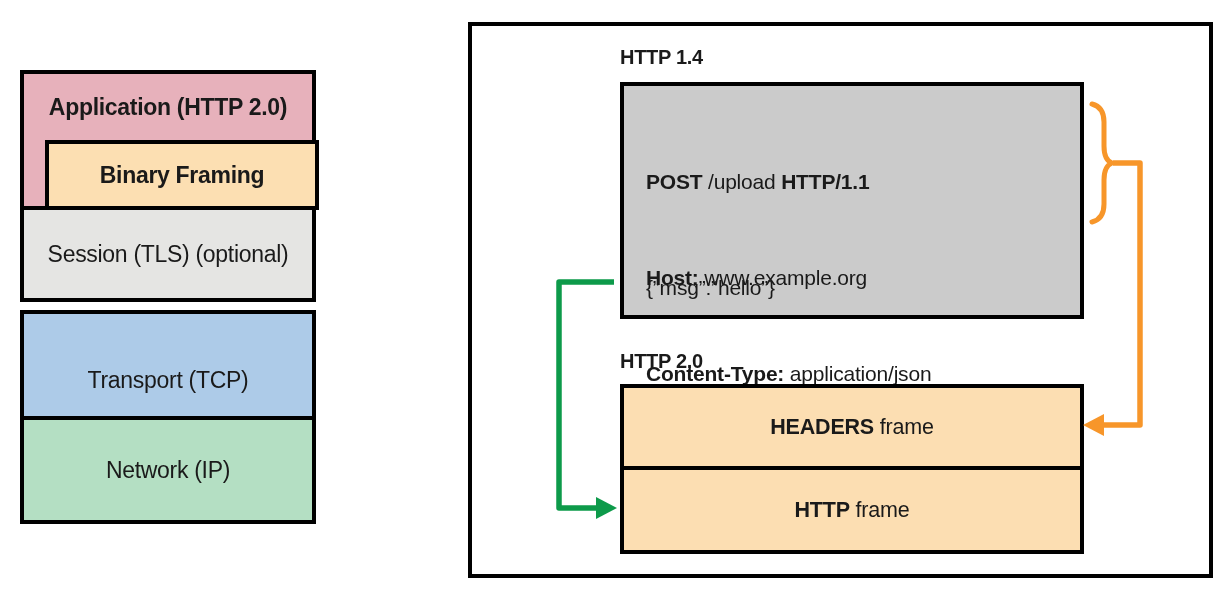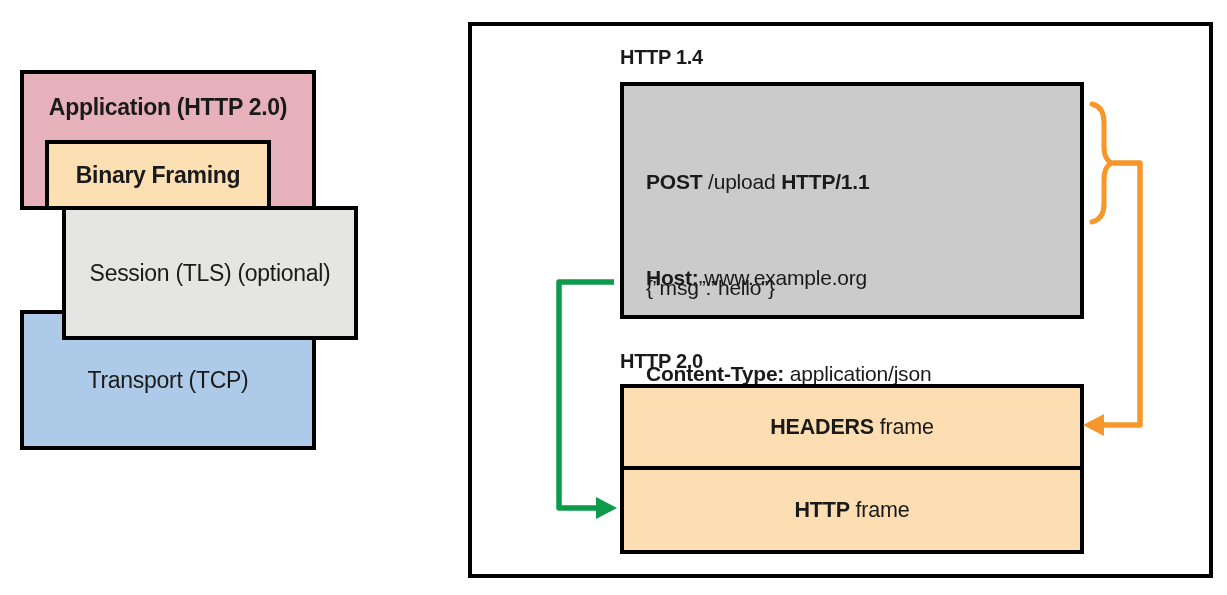--- a/index.html
+++ b/index.html
@@ -11,25 +11,25 @@
   #stack{position:absolute;left:20px;top:70px;width:296px;height:454px;}
   .layer{
     position:absolute;left:0;width:296px;box-sizing:border-box;
     border:4px solid #000;display:flex;align-items:center;justify-content:center;
     font-size:23px;letter-spacing:-0.3px;
   }
   #layer-application{top:0;height:140px;background:#e7b1bb;z-index:1;
     align-items:flex-start;font-weight:bold;}
   #layer-application .app-label{height:66px;display:flex;align-items:center;}
   #binary-framing{
-    position:absolute;left:25px;top:70px;width:226px;height:70px;box-sizing:border-box;
+    position:absolute;left:25px;top:70px;width:274px;height:70px;box-sizing:border-box;
     border:4px solid #000;background:#fcdfb2;display:flex;align-items:center;
     justify-content:center;font-size:23px;font-weight:bold;letter-spacing:-0.3px;z-index:3;
   }
-  #layer-session{top:136px;height:134px;background:#e5e5e3;z-index:2;margin-left:42px;}
+  #layer-session{top:136px;height:96px;background:#e5e5e3;z-index:2;}
   #layer-transport{top:240px;height:140px;background:#adcbe8;z-index:1;}
   #layer-network{top:346px;height:108px;background:#b4dfc3;z-index:1;}
   
   #panel{
     position:absolute;left:468px;top:22px;width:745px;height:556px;box-sizing:border-box;
     border:4px solid #000;background:#ffffff;
   }
   .proto-label{
     position:absolute;left:148px;font-size:20px;font-weight:bold;letter-spacing:-0.3px;
   }
@@ -70,20 +70,23 @@
     </div>
     <div class="layer" id="layer-session">
       <span>Session (TLS) (optional)</span>
     </div>
     <div id="binary-framing">
       <span>Binary Framing</span>
     </div>
     <div class="layer" id="layer-transport">
       <span>Transport (TCP)</span>
     </div>
+    <div class="layer" id="layer-network">
+      <span>Network (IP)</span>
+    </div>
   </div>
 
   <div id="panel">
     <div class="proto-label" id="http11-label">HTTP 1.4</div>
 
     <div id="request-box">
       <div id="request-headers">
         <div><span class="b">POST</span><span> /upload </span><span class="b">HTTP/1.1</span></div>
         <div><span class="b">Host:</span><span> www.example.org</span></div>
         <div><span class="b">Content-Type:</span><span> application/json</span></div>

